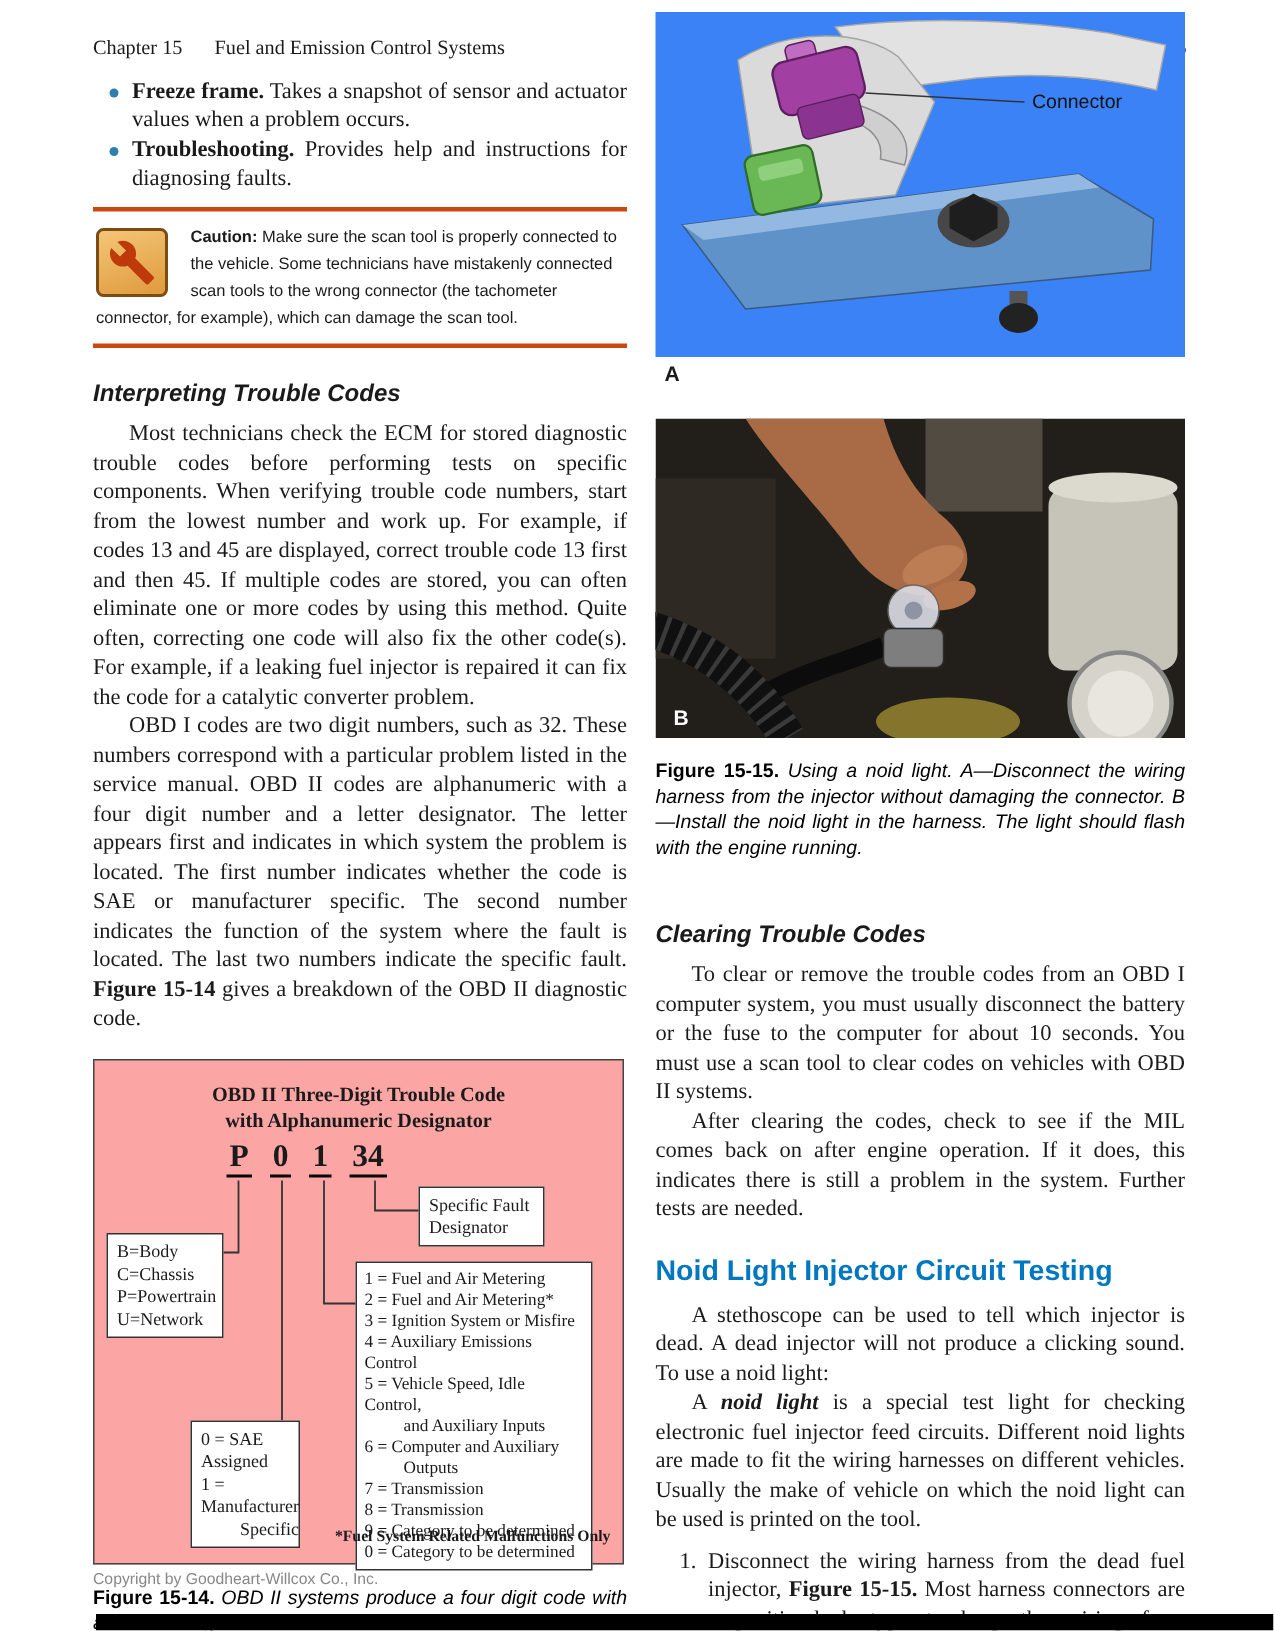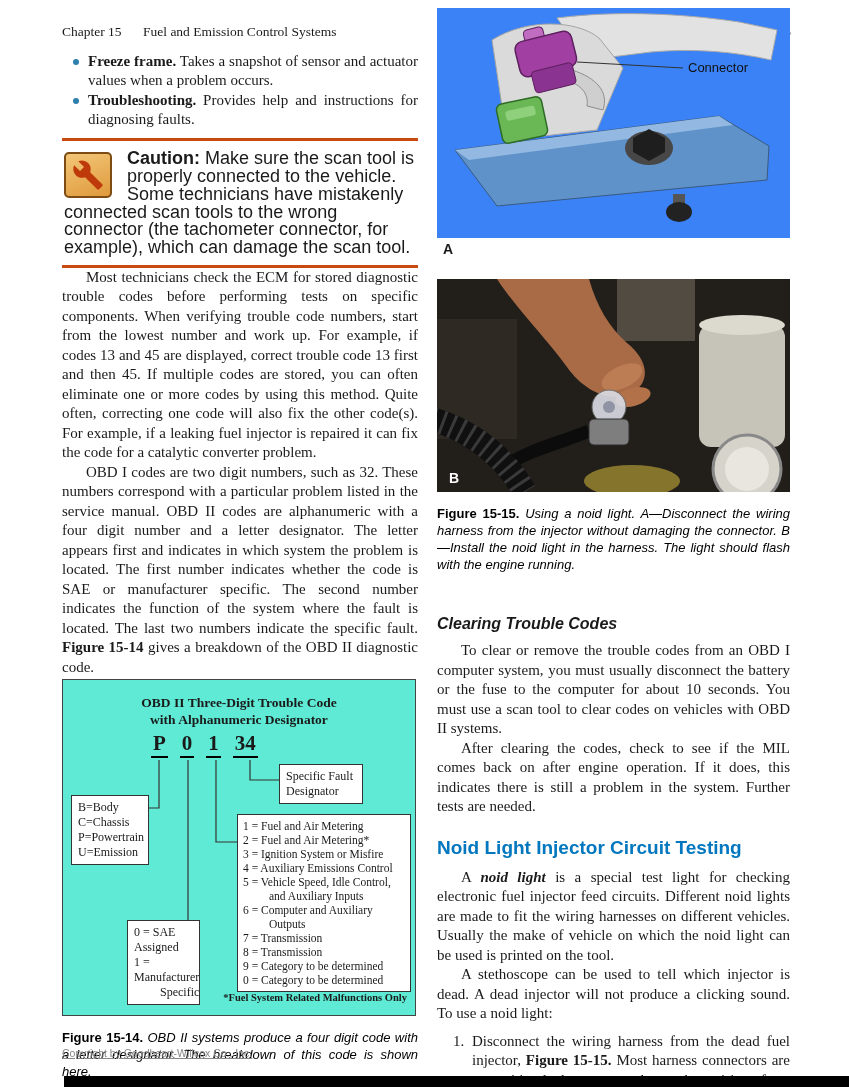--- a/index.html
+++ b/index.html
@@ -32,21 +32,21 @@
   .bullet-item .dot {
     position: absolute; left: 11px; top: 7px;
     width: 6px; height: 6px; border-radius: 50%;
     background: #2d7fae;
   }
   .bullet-item b { font-weight: bold; }
 
   
   .caution { margin-top: 9px; }
   .caution .rule { height: 3px; background: #c94a10; }
-  .caution-body { padding: 9px 2px 8px 2px; overflow: hidden; font-family: "Liberation Sans", sans-serif; font-size: 18px; line-height: 17.8px; }
+  .caution-body { padding: 9px 2px 8px 2px; overflow: hidden; font-family: "Liberation Sans", sans-serif; font-size: 11px; line-height: 17.8px; }
   .caution-icon {
     float: left; width: 48px; height: 46px;
     margin: 2px 15px 4px 0;
     background: linear-gradient(160deg, #f3c678, #df9a3c);
     border: 2px solid #7c4c14; border-radius: 5px;
     display: flex; align-items: center; justify-content: center;
   }
   .caution-body b { font-weight: bold; }
 
   
@@ -56,29 +56,29 @@
     margin: 22px 0 8px 0;
   }
   h2.blue {
     font-family: "Liberation Sans", sans-serif;
     font-size: 19px; font-weight: bold; font-style: normal;
     color: #0077be;
     margin: 20px 0 9px 0;
   }
 
   
-  .fig14 { position: relative; width: 354px; height: 337px; border: 1px solid #444; margin-top: 2px; background: #5eead4; }
+  .fig14 { position: relative; width: 354px; height: 337px; border: 1px solid #444; margin-top: 16px; background: #fca5a5; }
   .fig14 .dg-title { position: absolute; top: 14px; left: 0; right: 0; text-align: center; font-weight: bold; font-size: 13.5px; line-height: 17px; }
   .fig14 .code { position: absolute; left: 88px; top: 50px; display: flex; gap: 12px; }
   .fig14 .code span { font-size: 21px; font-weight: bold; border-bottom: 2px solid #000; padding: 0 2px; line-height: 26px; }
   .fig14 svg.lines { position: absolute; left: 0; top: 0; pointer-events: none; }
   .fig14 .dbox { position: absolute; border: 1px solid #333; background: #fff; font-size: 12px; line-height: 15px; padding: 4px 6px; }
   .box-letters   { left: 8px;   top: 115px; width: 78px; }
   .box-specific  { left: 216px; top: 84px;  width: 84px; }
-  .box-functions { left: 174px; top: 134px; width: 174px; font-size: 11.5px !important; line-height: 14px !important; padding: 4px 5px !important; }
+  .box-functions { left: 174px; top: 134px; width: 158px; font-size: 11.5px !important; line-height: 14px !important; padding: 4px 5px !important; }
   .box-functions .indent { padding-left: 26px; }
   .box-sae       { left: 64px;  top: 240px; width: 73px; }
   .box-sae .indent2 { padding-left: 26px; }
   .fig14 .footnote { position: absolute; right: 8px; top: 312px; font-size: 10.5px; font-weight: bold; }
 
   
   .caption {
     font-family: "Liberation Sans", sans-serif;
     font-size: 13px; line-height: 17px; color: #000000;
     text-align: justify;
@@ -92,21 +92,21 @@
   .figA-label, .figB-label { font-family: "Liberation Sans", sans-serif; font-weight: bold; font-size: 14px; margin: 3px 0 0 6px; }
   .figB { width: 353px; height: 213px; margin-top: 22px; }
 
   
   .step { position: relative; padding-left: 35px; margin-top: 8px; font-size: 15px; line-height: 19.5px; text-align: justify; }
   .step .num { position: absolute; left: 16px; top: 0; }
 
   .bolditalic { font-weight: bold; font-style: italic; }
 
   
-  .copyright { position: absolute; left: 62px; top: 1047px; font-family: "Liberation Sans", sans-serif; font-size: 10.5px; color: #878787; text-decoration: underline; }
+  .copyright { position: absolute; left: 62px; top: 1047px; font-family: "Liberation Sans", sans-serif; font-size: 10.5px; color: #878787; }
   .bottom-bar { position: absolute; left: 64px; top: 1076px; width: 785px; height: 11px; background: #000; }
 </style>
 </head>
 <body>
 
 <div class="running-header">
   <div>
     <span class="chap">Chapter 15</span>
     <span>Fuel and Emission Control Systems</span>
   </div>
@@ -130,20 +130,21 @@
       <span class="caution-icon">
         <svg viewBox="0 0 24 24" width="32" height="32" aria-hidden="true">
           <path d="M22.7 19l-9.1-9.1c.9-2.3.4-5-1.5-6.9-2-2-5-2.4-7.4-1.3L9 6 6 9 1.6 4.7C.4 7.1.9 10.1 2.9 12.1c1.9 1.9 4.6 2.4 6.9 1.5l9.1 9.1c.4.4 1 .4 1.4 0l2.3-2.3c.5-.4.5-1.1.1-1.4z" fill="#bf3a0a"></path>
         </svg>
       </span>
       <p><b>Caution:</b><span> Make sure the scan tool is properly connected to the vehicle. Some technicians have mistakenly connected scan tools to the wrong connector (the tachometer connector, for example), which can damage the scan tool.</span></p>
     </div>
     <div class="rule"></div>
   </div>
 
+  <h2 class="section">Interpreting Trouble Codes</h2>
 
   <p class="body">Most technicians check the ECM for stored diagnostic trouble codes before performing tests on specific components. When verifying trouble code numbers, start from the lowest number and work up. For example, if codes 13 and 45 are displayed, correct trouble code 13 first and then 45. If multiple codes are stored, you can often eliminate one or more codes by using this method. Quite often, correcting one code will also fix the other code(s). For example, if a leaking fuel injector is repaired it can fix the code for a catalytic converter problem.</p>
   <p class="body"><span>OBD I codes are two digit numbers, such as 32. These numbers correspond with a particular problem listed in the service manual. OBD II codes are alphanumeric with a four digit number and a letter designator. The letter appears first and indicates in which system the problem is located. The first number indicates whether the code is SAE or manufacturer specific. The second number indicates the function of the system where the fault is located. The last two numbers indicate the specific fault. </span><b>Figure 15-14</b><span> gives a breakdown of the OBD II diagnostic code.</span></p>
 
   <div class="fig14">
     <div class="dg-title">
       <div>OBD II Three-Digit Trouble Code</div>
       <div>with Alphanumeric Designator</div>
     </div>
 
@@ -158,21 +159,21 @@
       <path d="M96,80 V128 H85" stroke="#333" stroke-width="1.2" fill="none"></path>
       <path d="M125,80 V240" stroke="#333" stroke-width="1.2" fill="none"></path>
       <path d="M153,80 V162 H175" stroke="#333" stroke-width="1.2" fill="none"></path>
       <path d="M187,80 V100 H217" stroke="#333" stroke-width="1.2" fill="none"></path>
     </svg>
 
     <div class="dbox box-letters">
       <div>B=Body</div>
       <div>C=Chassis</div>
       <div>P=Powertrain</div>
-      <div>U=Emission</div>
+      <div>U=Network</div>
     </div>
 
     <div class="dbox box-specific">
       <div>Specific Fault</div>
       <div>Designator</div>
     </div>
 
     <div class="dbox box-functions">
       <div>1 = Fuel and Air Metering</div>
       <div>2 = Fuel and Air Metering*</div>
@@ -255,22 +256,22 @@
 
   <div class="caption">
     <b>Figure 15-15.</b><span class="i"> Using a noid light. A—Disconnect the wiring harness from the injector without damaging the connector. B—Install the noid light in the harness. The light should flash with the engine running.</span>
   </div>
 
   <h2 class="section" style="margin-top:42px;">Clearing Trouble Codes</h2>
   <p class="body">To clear or remove the trouble codes from an OBD I computer system, you must usually disconnect the battery or the fuse to the computer for about 10 seconds. You must use a scan tool to clear codes on vehicles with OBD II systems.</p>
   <p class="body">After clearing the codes, check to see if the MIL comes back on after engine operation. If it does, this indicates there is still a problem in the system. Further tests are needed.</p>
 
   <h2 class="blue">Noid Light Injector Circuit Testing</h2>
+  <p class="body">A stethoscope can be used to tell which injector is dead. A dead injector will not produce a clicking sound. To use a noid light:</p>
   <p class="body"><span>A </span><span class="bolditalic">noid light</span><span> is a special test light for checking electronic fuel injector feed circuits. Different noid lights are made to fit the wiring harnesses on different vehicles. Usually the make of vehicle on which the noid light can be used is printed on the tool.</span></p>
-  <p class="body">A stethoscope can be used to tell which injector is dead. A dead injector will not produce a clicking sound. To use a noid light:</p>
 
   <div class="step">
     <span class="num">1.</span>
     <span>Disconnect the wiring harness from the dead fuel injector, </span><b>Figure 15-15.</b><span> Most harness connectors are a positive-lock type to keep the wiring from vibrating loose. Make sure you release the connector properly to prevent part damage.</span>
   </div>
 </div>
 
 <div class="copyright">Copyright by Goodheart-Willcox Co., Inc.</div>
 <div class="bottom-bar"></div>
 

